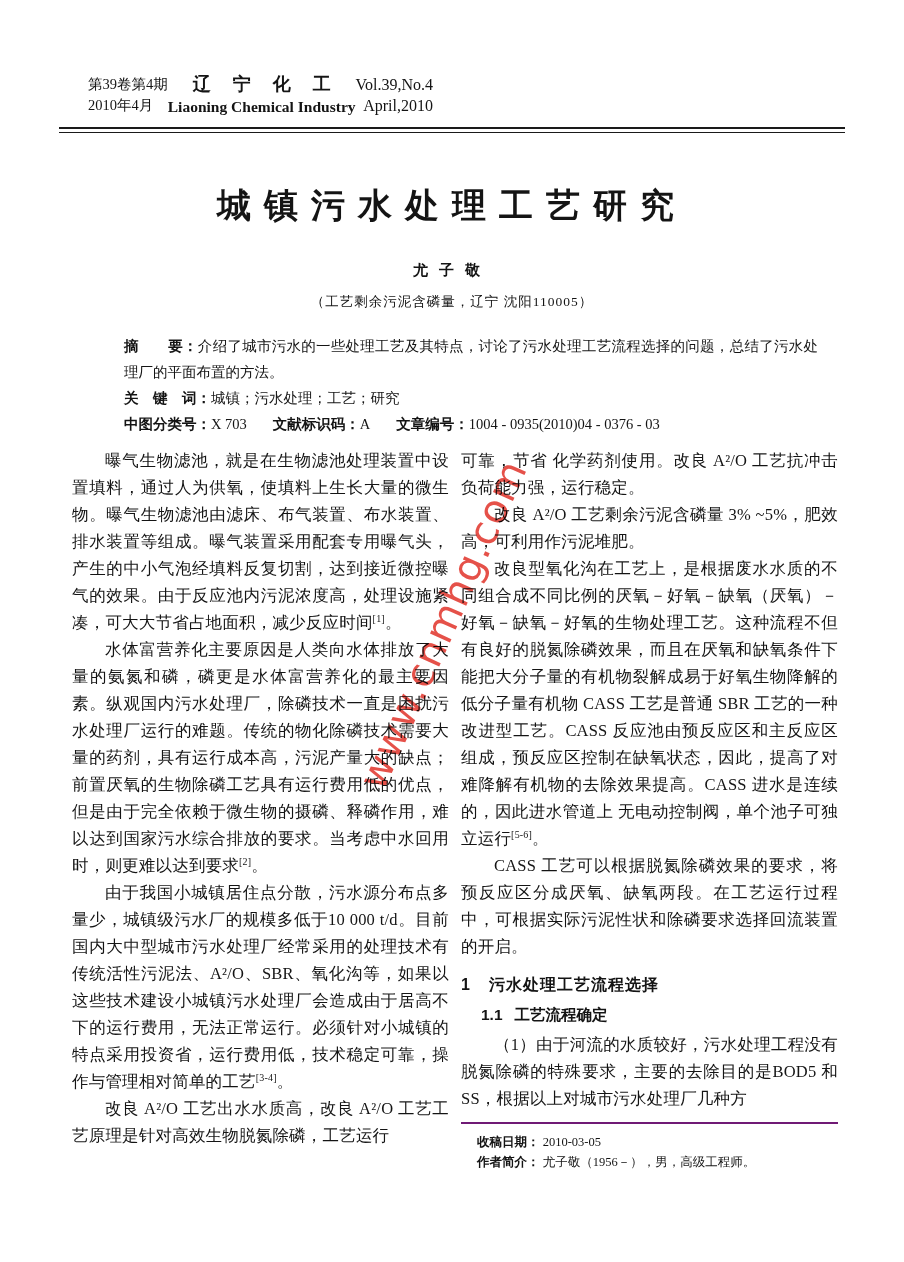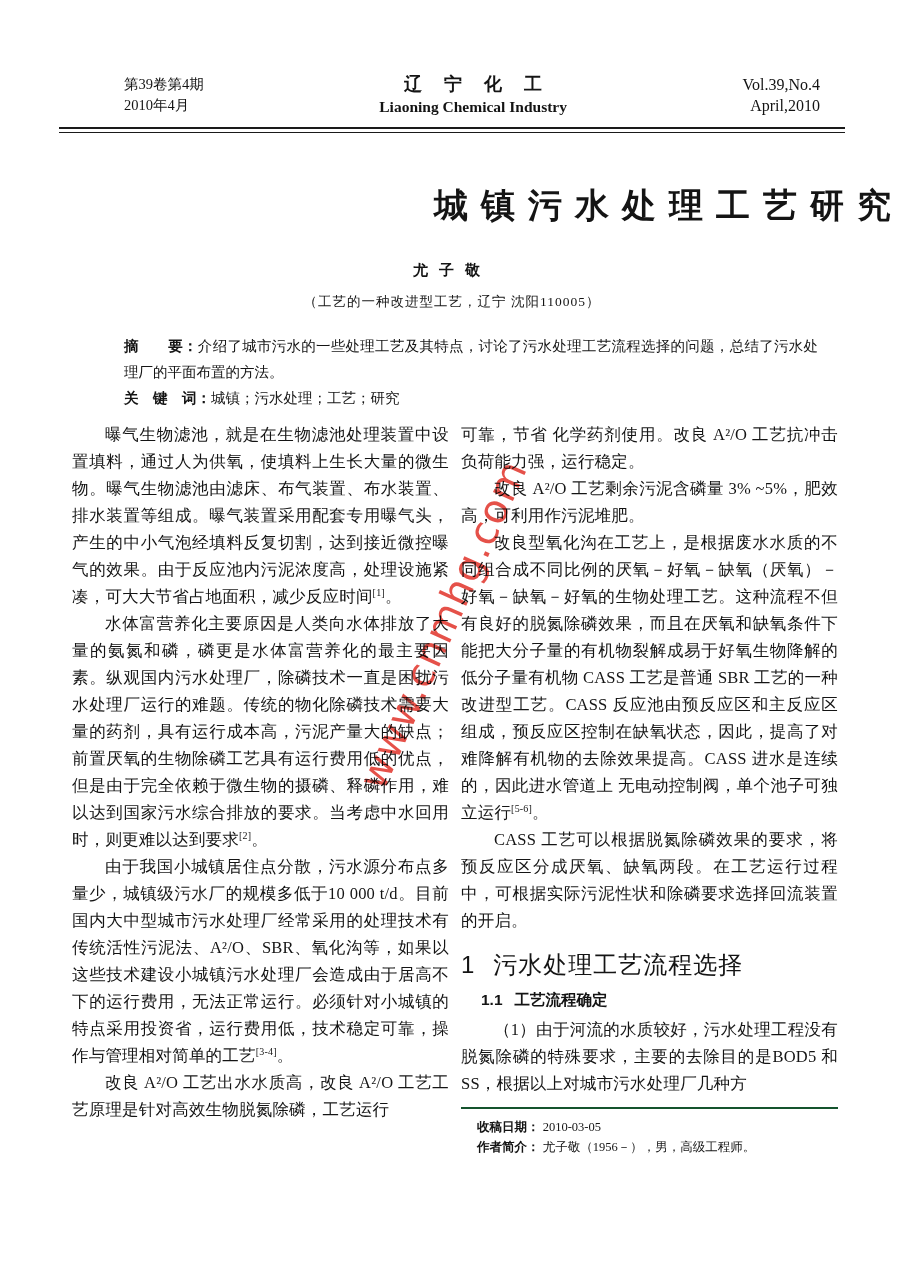--- a/index.html
+++ b/index.html
@@ -2,35 +2,34 @@
 <html><head>
 <meta charset="utf-8">
 <style>
   html,body{margin:0;padding:0;}
   body{
     width:904px;height:1262px;position:relative;overflow:hidden;
     background:#ffffff;color:#141414;
     font-family:"Liberation Serif","DejaVu Serif",serif;
   }
   .page-header{
-    display:flex;justify-content:space-between;align-items:flex-start;
-    padding:74px 84px 0 88px;
-    margin-left:36px;
+    display:flex;justify-content:flex-start;align-items:flex-start;
+    padding:74px 24px 0 88px;
   }
   .issue-info{font-size:14.5px;line-height:21px;}
   .journal-center{text-align:center;margin-top:-2px;}
   .journal-cn{font-size:18px;font-weight:bold;letter-spacing:22px;padding-left:22px;}
   .journal-en{font-size:15.5px;font-weight:bold;margin-top:2px;}
   .vol-info{font-size:16px;line-height:21px;text-align:right;}
   .header-rule{
     margin:11px 59px 0 59px;height:3px;
     border-top:2.5px solid #1a1a1a;border-bottom:1.5px solid #1a1a1a;
   }
   .paper-title{
-    text-align:right;margin-top:50px;
+    text-align:center;margin-top:50px;
     font-family:Liberation Sans, sans-serif;
     font-size:34px;font-weight:bold;letter-spacing:13px;
   }
   .author-name{
     text-align:center;margin-top:32px;
     font-size:15px;font-weight:bold;letter-spacing:11px;
   }
   .author-affiliation{
     text-align:center;margin-top:13px;font-size:13.5px;letter-spacing:1px;
   }
@@ -50,31 +49,31 @@
   .col{width:389px;}
   .col p.body{
     margin:0;font-size:16.5px;line-height:27px;text-align:justify;
     letter-spacing:0.2px;
   }
   .indent{text-indent:2em;}
   sup{font-size:10px;line-height:0;}
   .section-heading{
     margin:15px 0 9px 0;
     font-family:"Liberation Sans","DejaVu Sans",sans-serif;
-    font-size:24px;font-weight:normal;letter-spacing:1px;
+    font-size:16px;font-weight:bold;letter-spacing:1px;
   }
   .section-heading .sec-num{margin-right:18px;}
   .subsection-heading{
     margin:4px 0 5px 0;
     font-family:"Liberation Sans","DejaVu Sans",sans-serif;
     font-size:15.5px;font-weight:bold;
   }
   .subsection-heading .sec-num{margin-right:12px;margin-left:20px;}
   .footnote{
-    margin-top:10px;border-top:2px solid #14532d;padding-top:8px;
+    margin-top:10px;border-top:2px solid #701a75;padding-top:8px;
     font-size:12.5px;line-height:20px;
   }
   .footnote .fn-line{padding-left:16px;}
   .watermark{
     position:absolute;left:268px;top:606px;width:345px;text-align:center;
     transform:rotate(-66deg);
     font-family:"DejaVu Sans",sans-serif;
     font-size:40px;letter-spacing:1px;opacity:0.82;
     mix-blend-mode:multiply;pointer-events:none;white-space:nowrap;
   }
@@ -94,25 +93,26 @@
   <div class="vol-info">
     <div>Vol.39,No.4</div>
     <div>April,2010</div>
   </div>
 </div>
 
 <div class="header-rule"></div>
 
 <div class="paper-title">城镇污水处理工艺研究</div>
 <div class="author-name">尤子敬</div>
-<div class="author-affiliation">（工艺的一种改进型工艺，辽宁 沈阳110005）</div>
+<div class="author-affiliation">（工艺剩余污泥含磷量，辽宁 沈阳110005）</div>
 
 <div class="abstract-block">
   <p><span class="meta-label">摘　　要：</span><span>介绍了城市污水的一些处理工艺及其特点，讨论了污水处理工艺流程选择的问题，总结了污水处理厂的平面布置的方法。</span></p>
   <p><span class="meta-label">关　键　词：</span><span>城镇；污水处理；工艺；研究</span></p>
+  <p><span class="meta-label">中图分类号：</span><span>X 703</span><span class="meta-gap"></span><span class="meta-label">文献标识码：</span><span>A</span><span class="meta-gap"></span><span class="meta-label">文章编号：</span><span>1004 - 0935(2010)04 - 0376 - 03</span></p>
 </div>
 
 <div class="columns">
   <div class="col">
     <p class="body indent"><span>曝气生物滤池，就是在生物滤池处理装置中设置填料，通过人为供氧，使填料上生长大量的微生物。曝气生物滤池由滤床、布气装置、布水装置、排水装置等组成。曝气装置采用配套专用曝气头，产生的中小气泡经填料反复切割，达到接近微控曝气的效果。由于反应池内污泥浓度高，处理设施紧凑，可大大节省占地面积，减少反应时间</span><sup>[1]</sup><span>。</span></p>
     <p class="body indent"><span>水体富营养化主要原因是人类向水体排放了大量的氨氮和磷，磷更是水体富营养化的最主要因素。纵观国内污水处理厂，除磷技术一直是困扰污水处理厂运行的难题。传统的物化除磷技术需要大量的药剂，具有运行成本高，污泥产量大的缺点；前置厌氧的生物除磷工艺具有运行费用低的优点，但是由于完全依赖于微生物的摄磷、释磷作用，难以达到国家污水综合排放的要求。当考虑中水回用时，则更难以达到要求</span><sup>[2]</sup><span>。</span></p>
     <p class="body indent"><span>由于我国小城镇居住点分散，污水源分布点多量少，城镇级污水厂的规模多低于10 000 t/d。目前国内大中型城市污水处理厂经常采用的处理技术有传统活性污泥法、A²/O、SBR、氧化沟等，如果以这些技术建设小城镇污水处理厂会造成由于居高不下的运行费用，无法正常运行。必须针对小城镇的特点采用投资省，运行费用低，技术稳定可靠，操作与管理相对简单的工艺</span><sup>[3-4]</sup><span>。</span></p>
     <p class="body indent"><span>改良 A²/O 工艺出水水质高，改良 A²/O 工艺工艺原理是针对高效生物脱氮除磷，工艺运行</span></p>
   </div>
   <div class="col">

